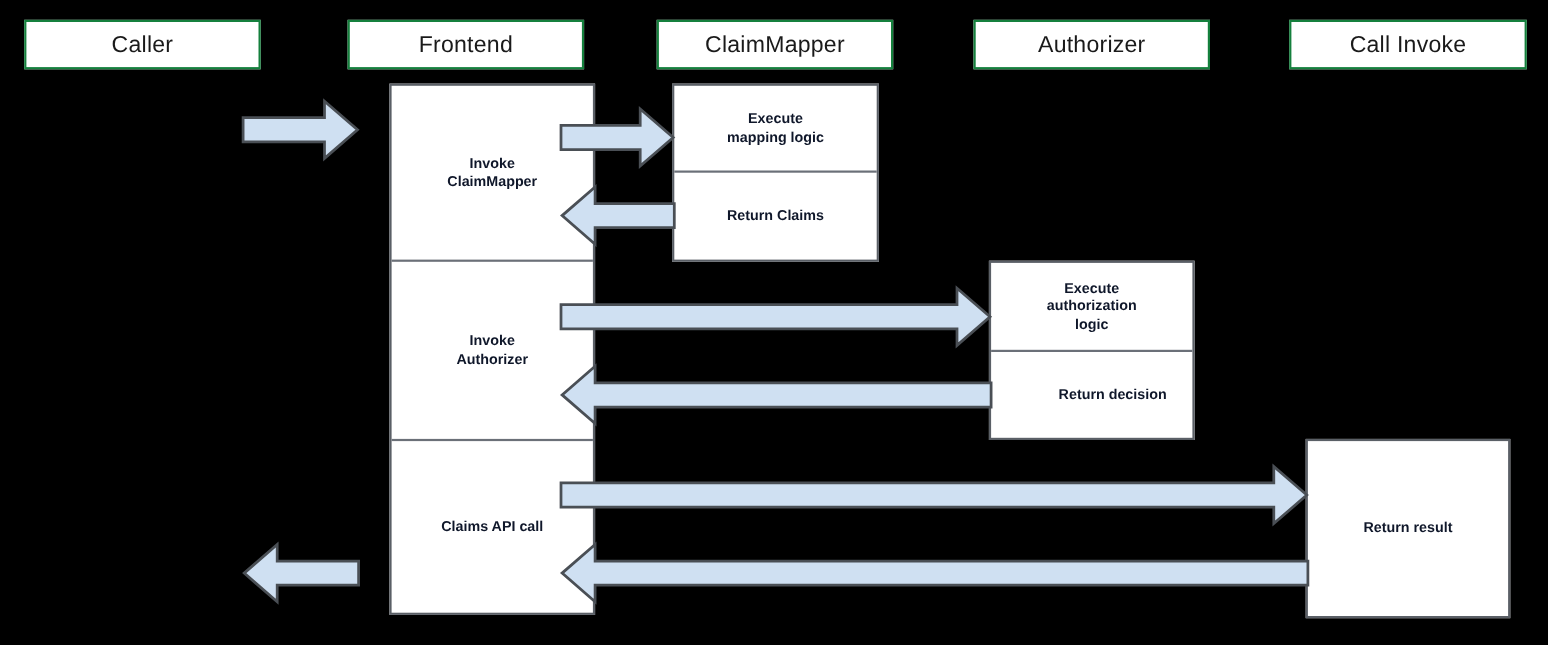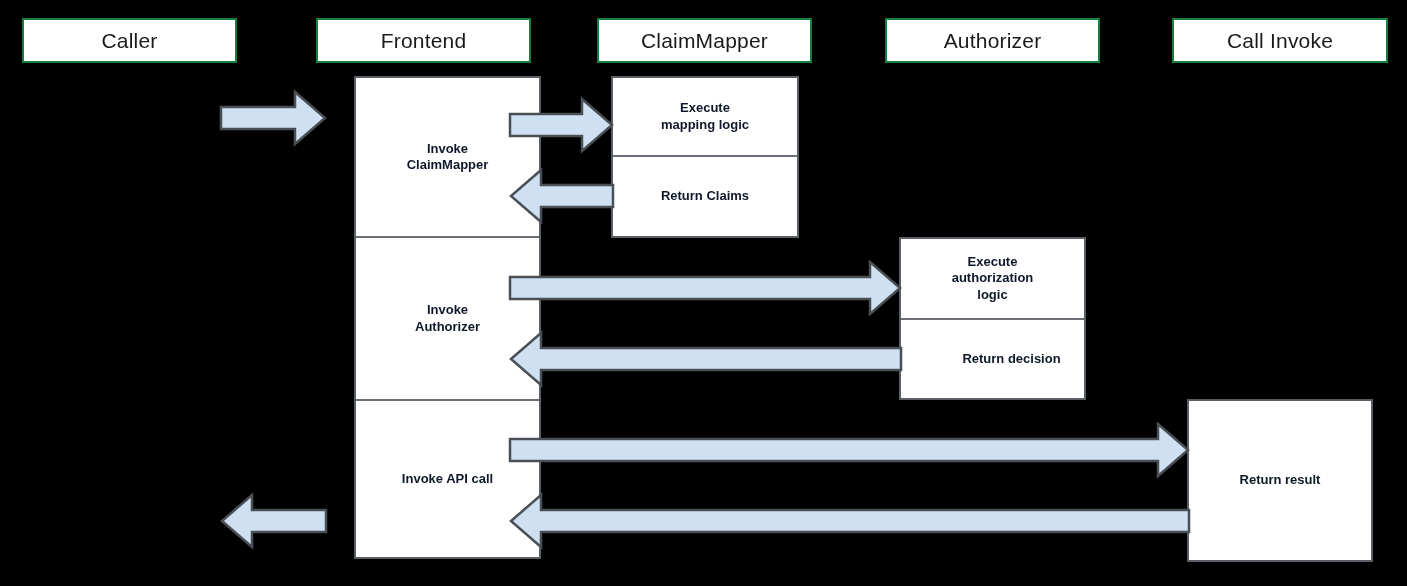--- a/index.html
+++ b/index.html
@@ -80,21 +80,21 @@
     <span>Authorizer</span>
   </div>
   <div class="lifeline-header" style="left:1172px; top:18px; width:216px; height:45px;">
     <span>Call Invoke</span>
   </div>
 
 
   <div class="activation" style="left:324px; top:76px; width:187px; height:483px;margin-left:30px;">
     <div class="act-seg" style="height:160px; flex:0 0 160px;">Invoke<br>ClaimMapper</div>
     <div class="act-seg" style="height:163px; flex:0 0 163px;">Invoke<br>Authorizer</div>
-    <div class="act-seg" style="flex:1 1 auto;">Invoke API call</div>
+    <div class="act-seg" style="flex:1 1 auto;">Claims API call</div>
   </div>
 
   <div class="activation" style="left:611px; top:76px; width:188px; height:162px;">
     <div class="act-seg" style="height:79px; flex:0 0 79px;">Execute<br>mapping logic</div>
     <div class="act-seg" style="flex:1 1 auto;">Return Claims</div>
   </div>
 
   <div class="activation" style="left:899px; top:237px; width:187px; height:163px;">
     <div class="act-seg" style="height:81px; flex:0 0 81px;">Execute<br>authorization<br>logic</div>
     <div class="act-seg" style="flex:1 1 auto;padding-left:44px;">Return decision</div>

